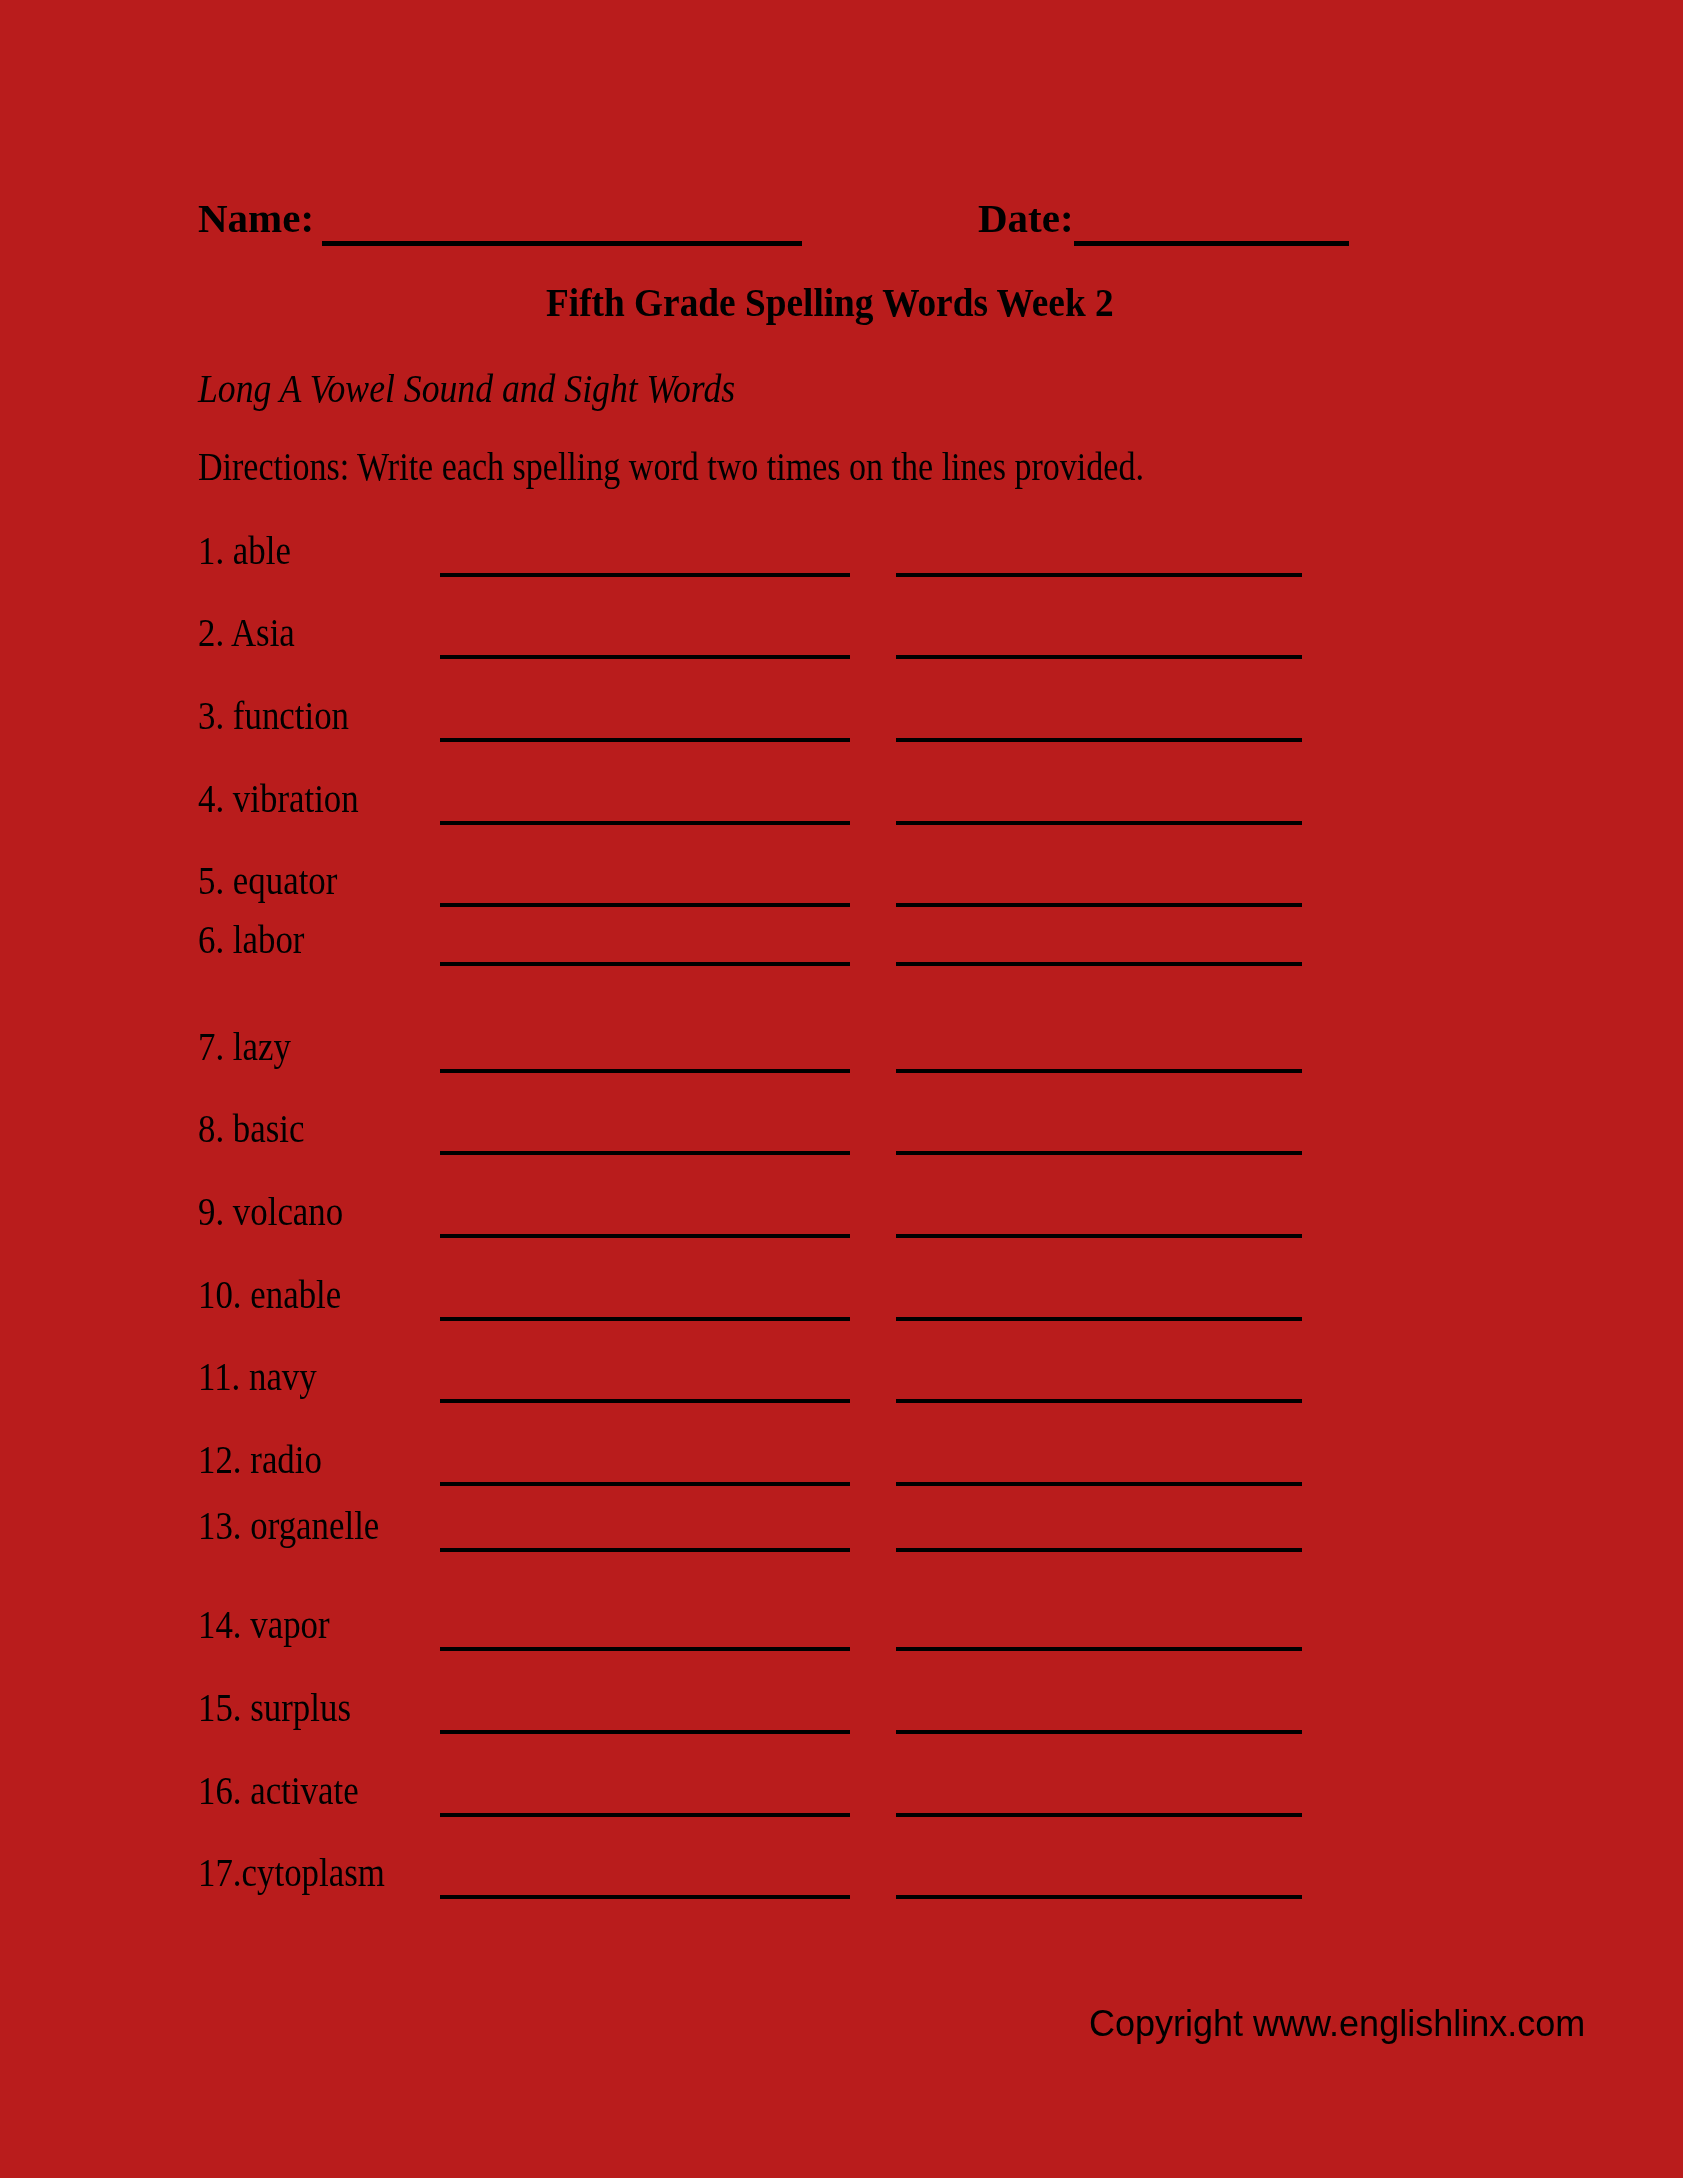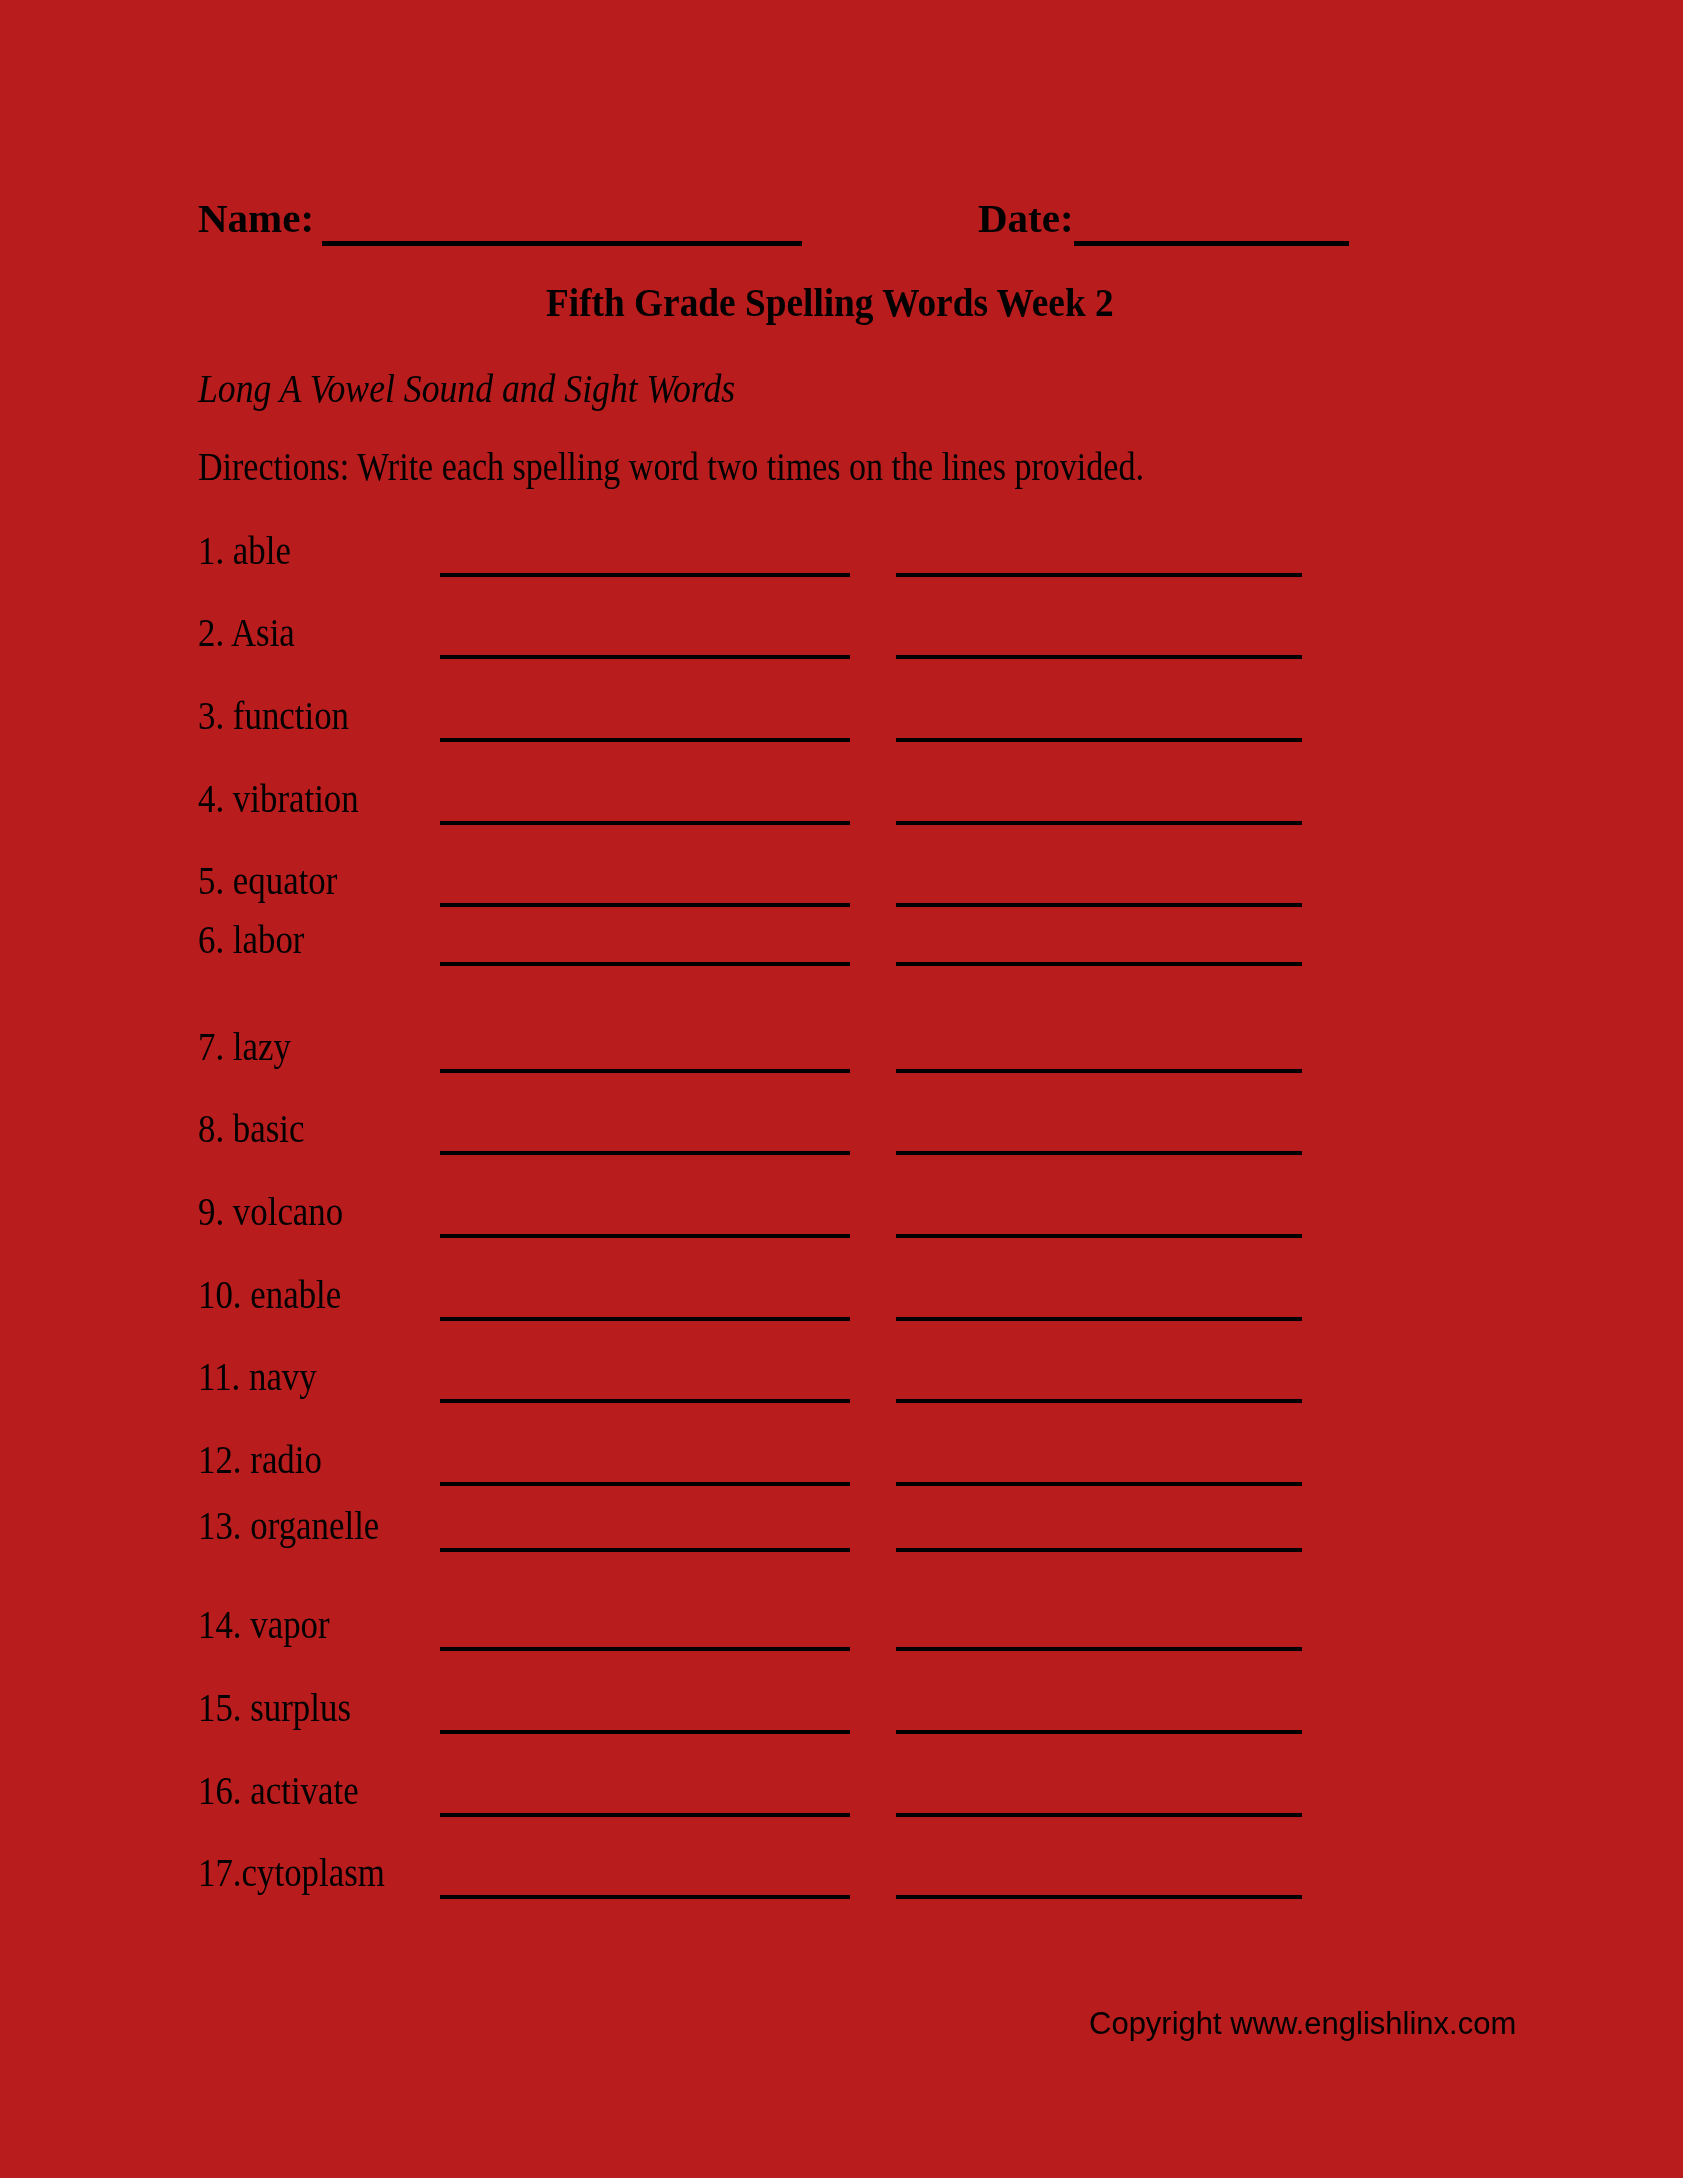--- a/index.html
+++ b/index.html
@@ -70,21 +70,21 @@
     position: absolute;
     height: 0;
     border-top: 4px solid #000000;
     top: 46px;
   }
   .blank-1 { left: 440px; width: 410px; }
   .blank-2 { left: 896px; width: 406px; }
   .copyright {
     left: 1089px; top: 2007px;
     font-family: "Liberation Sans", "DejaVu Sans", sans-serif;
-    font-size: 31px;
+    font-size: 36px;
     line-height: 34px;
   }
 </style>
 </head>
 <body>
 
 <div class="page">
 
   <span class="abs hdr-label name-label">Name:</span>
   <div class="uline name-line"></div>

